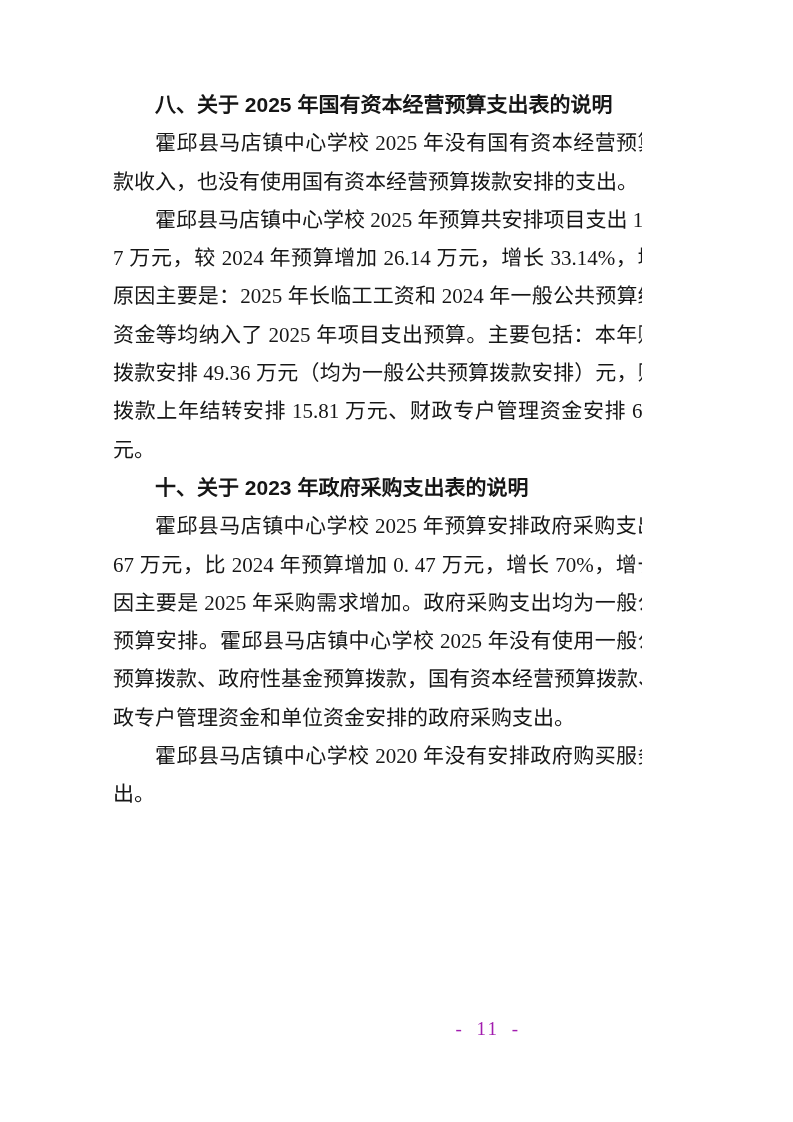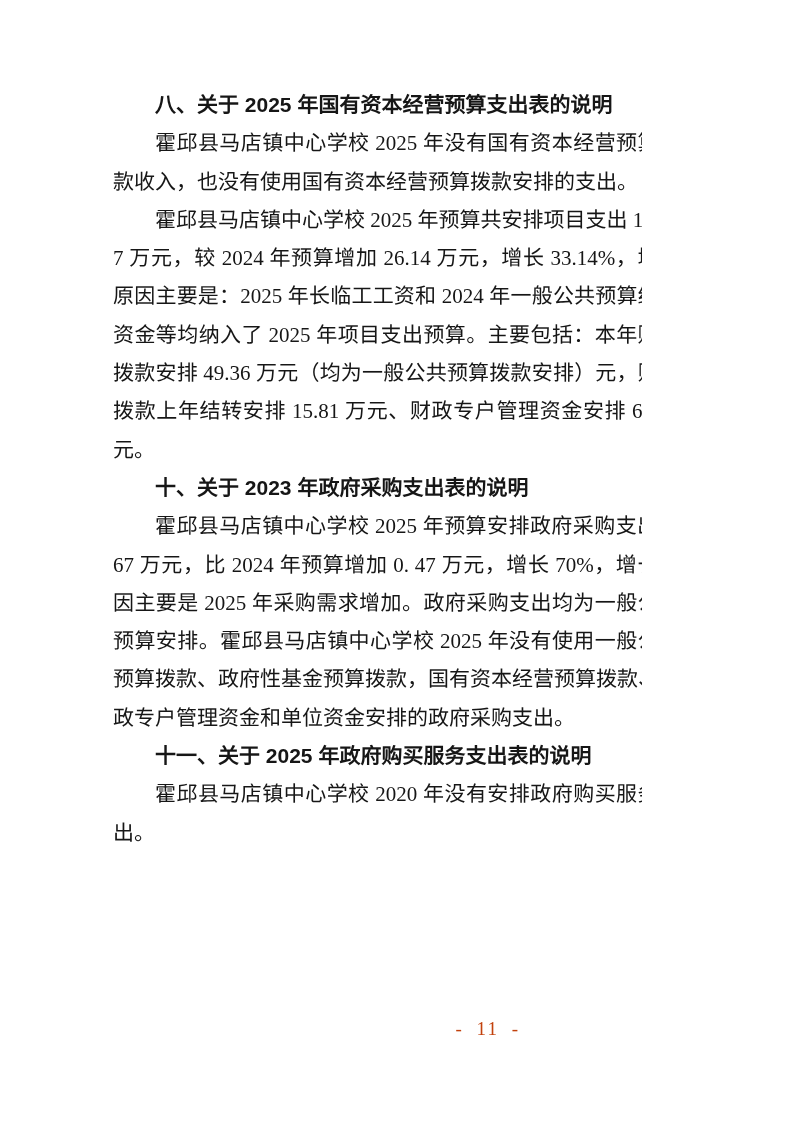--- a/index.html
+++ b/index.html
@@ -42,34 +42,33 @@
   }
   .justify-last {
     text-align-last: justify;
   }
   .page-number {
     position: absolute;
     top: 1018px;
     right: 122px;
     font-family: "Liberation Serif", "DejaVu Serif", serif;
     font-size: 19px;
-    color: #c2410c;
+    color: #a21caf;
     letter-spacing: 2px;
     word-spacing: 6px;
     white-space: nowrap;
   }
 </style>
 </head>
 <body>
 
 <div class="page">
   <div class="content">
     <p class="para-heading">八、关于 2025 年国有资本经营预算支出表的说明</p>
     <p class="para-body">霍邱县马店镇中心学校 2025 年没有国有资本经营预算拨款收入，也没有使用国有资本经营预算拨款安排的支出。</p>
     <p class="para-body">霍邱县马店镇中心学校 2025 年预算共安排项目支出 105.17 万元，较 2024 年预算增加 26.14 万元，增长 33.14%，增长原因主要是：2025 年长临工工资和 2024 年一般公共预算结转资金等均纳入了 2025 年项目支出预算。主要包括：本年财政拨款安排 49.36 万元（均为一般公共预算拨款安排）元，财政拨款上年结转安排 15.81 万元、财政专户管理资金安排 60 万元。</p>
     <p class="para-heading">十、关于 2023 年政府采购支出表的说明</p>
     <p class="para-body">霍邱县马店镇中心学校 2025 年预算安排政府采购支出 0. 67 万元，比 2024 年预算增加 0. 47 万元，增长 70%，增长原因主要是 2025 年采购需求增加。政府采购支出均为一般公共预算安排。霍邱县马店镇中心学校 2025 年没有使用一般公共预算拨款、政府性基金预算拨款，国有资本经营预算拨款、财政专户管理资金和单位资金安排的政府采购支出。</p>
-    <p class="para-heading">十一、关于 2025 年政府购买服务支出表的说明</p>
     <p class="para-body">霍邱县马店镇中心学校 2020 年没有安排政府购买服务支出。</p>
   </div>
 
   <div class="page-number">- 11 -</div>
 </div>
 
 </body></html>

